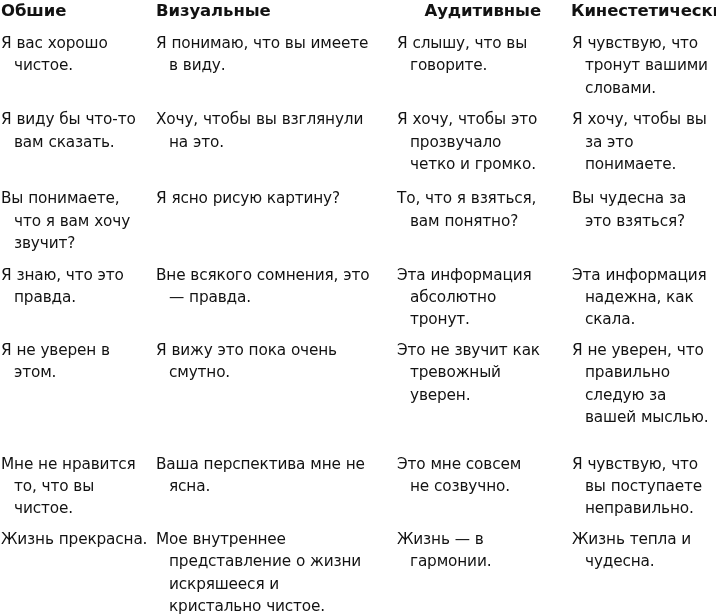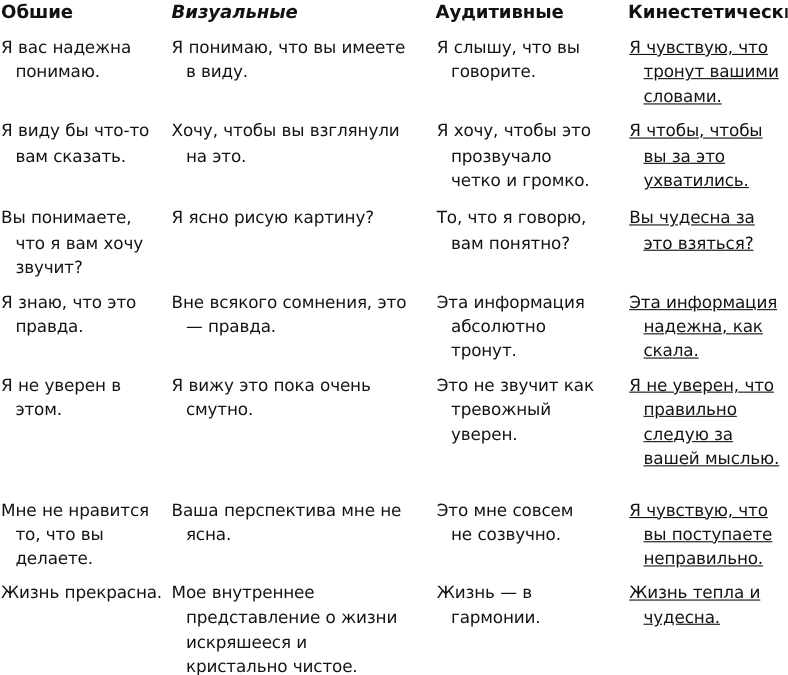--- a/index.html
+++ b/index.html
@@ -33,38 +33,38 @@
   }
   .col-head {
     font-size: 16.5px;
     font-weight: bold;
     line-height: 20px;
     padding: 1px 4px 0 1px;
     letter-spacing: -0.1px;
     white-space: nowrap;
   }
   .col-head.c0 { padding-left: 1px; }
-  .col-head.c1 { padding-left: 1px; font-style: italic; }
-  .col-head.c2 { padding-left: 18px; }
+  .col-head.c1 { padding-left: 1px; }
+  .col-head.c2 { padding-left: 18px; text-align: right; }
   .col-head.c3 { padding-left: 26px; }
 
   .cell {
     font-size: 15.3px;
     line-height: 22.4px;
     padding-right: 5px;
     padding-left: 1px;
     padding-top: 0;
     text-indent: -13px;
     margin-left: 13px;
     letter-spacing: -0.15px;
     word-spacing: 0.2px;
     vertical-align: top;
   }
   .cell.c2 { margin-left: 31px; }
-  .cell.c3 { margin-left: 39px; text-decoration: underline; }
+  .cell.c3 { margin-left: 39px; }
 
   .spacer-head { height: 11px; grid-column: 1 / -1; }
   .row-gap { grid-column: 1 / -1; }
   .row-gap.g1 { height: 9px; }
   .row-gap.g2 { height: 12px; }
   .row-gap.g3 { height: 9px; }
   .row-gap.g4 { height: 8px; }
   .row-gap.g5 { height: 24px; }
   .row-gap.g6 { height: 8px; }
 </style>
@@ -77,40 +77,40 @@
     <div class="header-row">
       <div class="col-head c0">Обшие</div>
       <div class="col-head c1">Визуальные</div>
       <div class="col-head c2">Аудитивные</div>
       <div class="col-head c3">Кинестетические</div>
     </div>
 
     <div class="spacer-head"></div>
 
     <div class="body-row">
-      <div class="cell c0">Я вас надежна понимаю.</div>
+      <div class="cell c0">Я вас хорошо чистое.</div>
       <div class="cell c1">Я понимаю, что вы имеете
 в виду.</div>
       <div class="cell c2">Я слышу, что вы говорите.</div>
       <div class="cell c3">Я чувствую, что тронут вашими словами.</div>
     </div>
     <div class="row-gap g1"></div>
 
     <div class="body-row">
       <div class="cell c0">Я виду бы что-то вам сказать.</div>
       <div class="cell c1">Хочу, чтобы вы взглянули на это.</div>
       <div class="cell c2">Я хочу, чтобы это прозвучало четко и громко.</div>
-      <div class="cell c3">Я чтобы, чтобы вы за это ухватились.</div>
+      <div class="cell c3">Я хочу, чтобы вы за это понимаете.</div>
     </div>
     <div class="row-gap g2"></div>
 
     <div class="body-row">
       <div class="cell c0">Вы понимаете, что я вам хочу звучит?</div>
       <div class="cell c1">Я ясно рисую картину?</div>
-      <div class="cell c2">То, что я говорю, вам понятно?</div>
+      <div class="cell c2">То, что я взяться, вам понятно?</div>
       <div class="cell c3">Вы чудесна за это взяться?</div>
     </div>
     <div class="row-gap g3"></div>
 
     <div class="body-row">
       <div class="cell c0">Я знаю, что это правда.</div>
       <div class="cell c1">Вне всякого сомнения, это — правда.</div>
       <div class="cell c2">Эта информация абсолютно тронут.</div>
       <div class="cell c3">Эта информация надежна, как скала.</div>
     </div>
@@ -118,21 +118,21 @@
 
     <div class="body-row">
       <div class="cell c0">Я не уверен в этом.</div>
       <div class="cell c1">Я вижу это пока очень смутно.</div>
       <div class="cell c2">Это не звучит как тревожный уверен.</div>
       <div class="cell c3">Я не уверен, что правильно следую за вашей мыслью.</div>
     </div>
     <div class="row-gap g5"></div>
 
     <div class="body-row">
-      <div class="cell c0">Мне не нравится то, что вы делаете.</div>
+      <div class="cell c0">Мне не нравится то, что вы чистое.</div>
       <div class="cell c1">Ваша перспектива мне не ясна.</div>
       <div class="cell c2">Это мне совсем не созвучно.</div>
       <div class="cell c3">Я чувствую, что вы поступаете неправильно.</div>
     </div>
     <div class="row-gap g6"></div>
 
     <div class="body-row">
       <div class="cell c0">Жизнь прекрасна.</div>
       <div class="cell c1">Мое внутреннее представление о жизни искряшееся и кристально чистое.</div>
       <div class="cell c2">Жизнь — в гармонии.</div>

